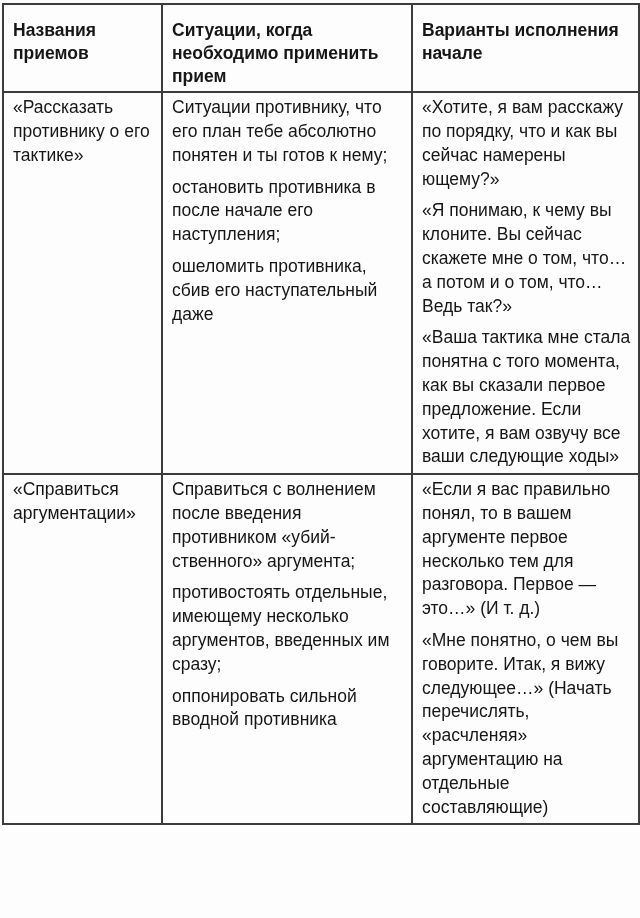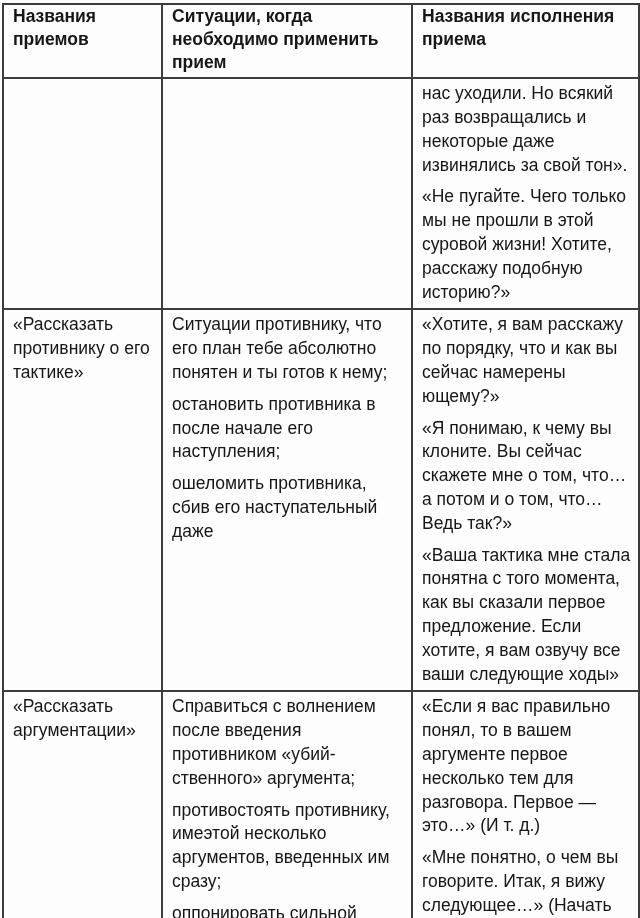--- a/index.html
+++ b/index.html
@@ -31,21 +31,21 @@
     vertical-align: top;
     text-align: left;
     padding: 3px 6px 4px 9px;
     font-size: 17.5px;
     line-height: 1.36;
     overflow: hidden;
     word-wrap: break-word;
   }
   th {
     font-weight: bold;
-    padding-top: 0;
+    padding-top: 14px;
     line-height: 1.3;
   }
   td p {
     margin: 0 0 8px 0;
   }
   td p:last-child {
     margin-bottom: 0;
   }
   tr.r-head  { height: 50px;  }
   tr.r-cont  { height: 194px; }
@@ -59,56 +59,48 @@
   <table class="tech-table">
     <colgroup>
       <col class="c1">
       <col class="c2">
       <col class="c3">
     </colgroup>
     <thead>
       <tr class="r-head">
         <th>Названия приемов</th>
         <th>Ситуации, когда необходимо применить прием</th>
-        <th>Названия исполнения приема</th>
+        <th>Варианты исполнения начале</th>
       </tr>
     </thead>
     <tbody>
-      <tr class="r-cont">
-        <td></td>
-        <td></td>
-        <td>
-          <p>нас уходили. Но всякий раз возвращались и некоторые даже извинялись за свой тон».</p>
-          <p>«Не пугайте. Чего только мы не прошли в этой суровой жизни! Хотите, расскажу подобную историю?»</p>
-        </td>
-      </tr>
 
       <tr class="r-tell">
         <td>
           <p>«Рассказать противнику о его тактике»</p>
         </td>
         <td>
           <p>Ситуации противнику, что его план тебе абсолютно понятен и ты готов к нему;</p>
           <p>остановить противника в после начале его наступления;</p>
           <p>ошеломить противника, сбив его наступательный даже</p>
         </td>
         <td>
           <p>«Хотите, я вам расскажу по порядку, что и как вы сейчас намерены ющему?»</p>
           <p>«Я понимаю, к чему вы клоните. Вы сейчас скажете мне о том, что… а потом и о том, что… Ведь так?»</p>
           <p>«Ваша тактика мне стала понятна с того момента, как вы сказали первое предложе­ние. Если хотите, я вам озвучу все ваши следующие ходы»</p>
         </td>
       </tr>
 
       <tr class="r-split">
         <td>
-          <p>«Рассказать аргументации»</p>
+          <p>«Справиться аргументации»</p>
         </td>
         <td>
           <p>Справиться с волнением после введения противником «убий­ственного» аргумента;</p>
-          <p>противостоять противнику, име­этой несколько аргументов, введенных им сразу;</p>
+          <p>противостоять отдельные, име­ющему несколько аргументов, введенных им сразу;</p>
           <p>оппонировать сильной вводной противника</p>
         </td>
         <td>
           <p>«Если я вас правильно по­нял, то в вашем аргументе первое несколько тем для разговора. Первое — это…» (И т. д.)</p>
           <p>«Мне понятно, о чем вы говорите. Итак, я вижу следующее…» (Начать перечислять, «расчленяя» аргументацию на отдельные составляющие)</p>
         </td>
       </tr>
 
     </tbody>
   </table>

